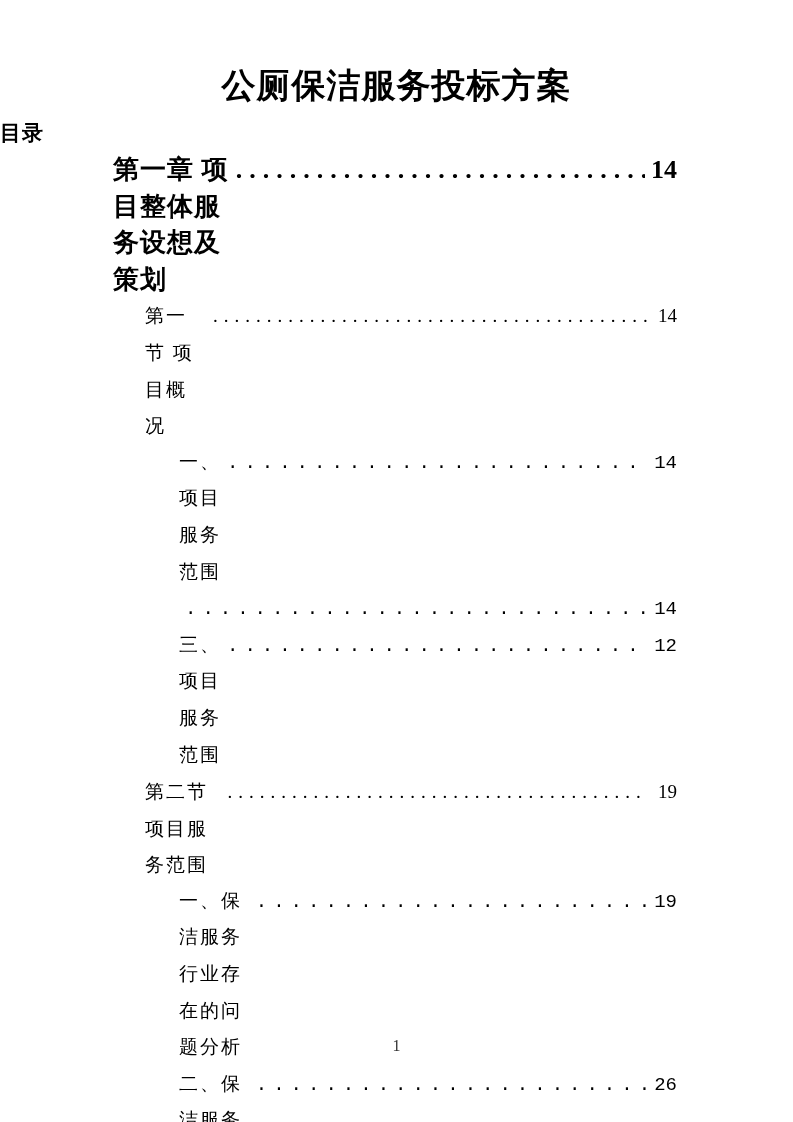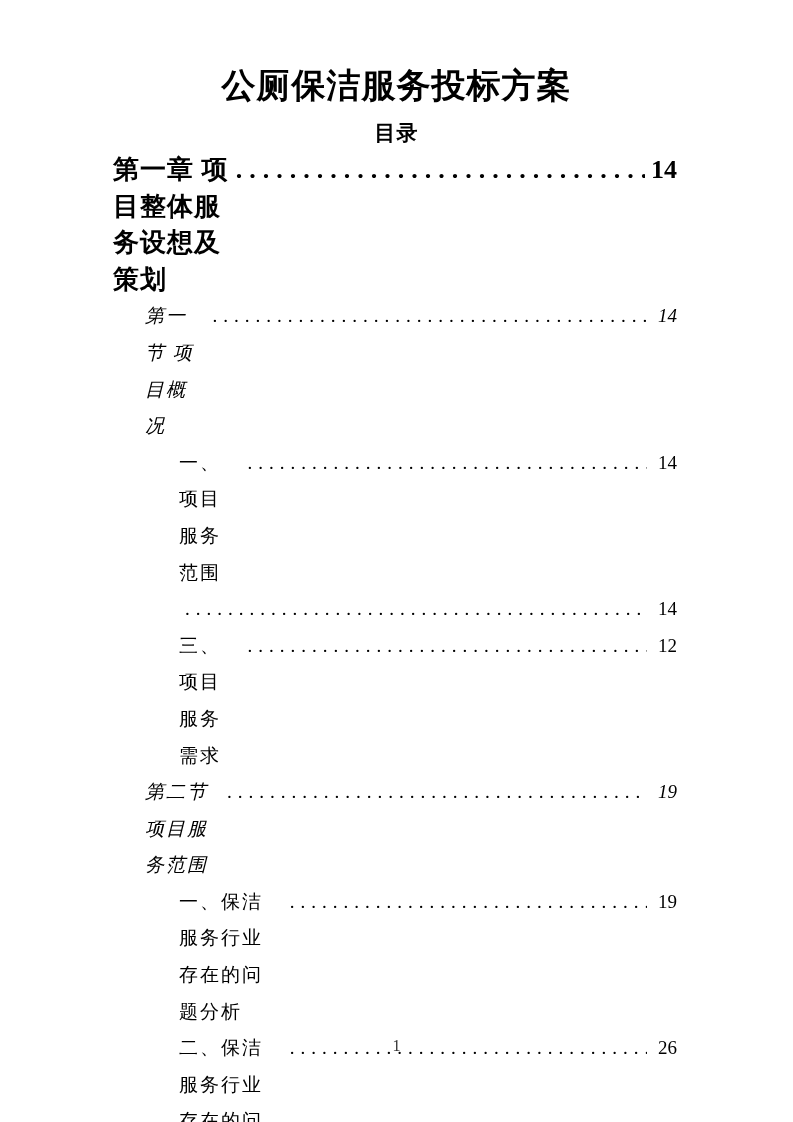--- a/index.html
+++ b/index.html
@@ -10,38 +10,38 @@
     position: relative; overflow: hidden;
   }
   .doc-title {
     margin: 0; padding-top: 64px;
     text-align: center;
     font-size: 34px; line-height: 44px;
     font-weight: bold; letter-spacing: 1px;
   }
   .toc-heading {
     margin-top: 12px;
-    text-align: center;
+    text-align: left;
     font-size: 21px; line-height: 26px;
     font-weight: bold; letter-spacing: 1px;
   }
   .toc {
     margin: 1px 116px 0 113px;
   }
   .toc-row {
     display: flex; align-items: baseline;
     line-height: 36.6px; font-size: 19px;
     letter-spacing: 2px;
   }
   .toc-row.chapter {
     font-weight: bold; font-size: 26px; letter-spacing: 1px;
     margin-top: 6px;
   }
-  .toc-row.section { padding-left: 32px; font-style: italic; }
-  .toc-row.item    { padding-left: 66px; }
+  .toc-row.section { padding-left: 32px; }
+  .toc-row.item    { padding-left: 66px; font-family: Liberation Mono, monospace; }
   .leader {
     flex: 1 1 auto; overflow: hidden; white-space: nowrap;
     letter-spacing: 6px; margin: 0 6px 0 6px;
     min-width: 20px;
   }
   .toc-row.chapter .leader { letter-spacing: 7px; }
   .pagenum {
     letter-spacing: 0; flex: 0 0 auto;
     min-width: 24px; text-align: right;
   }
@@ -73,21 +73,21 @@
       <div class="toc-row item">
     <span class="label">一、项目服务范围</span>
     <span class="leader" aria-hidden="true">....................................................................................................</span>
     <span class="pagenum">14</span>
   </div>
       <div class="toc-row item">
     <span class="leader" aria-hidden="true">....................................................................................................</span>
     <span class="pagenum">14</span>
   </div>
       <div class="toc-row item">
-    <span class="label">三、项目服务需求</span>
+    <span class="label">三、项目服务范围</span>
     <span class="leader" aria-hidden="true">....................................................................................................</span>
     <span class="pagenum">12</span>
   </div>
       <div class="toc-row section">
     <span class="label">第二节 项目服务范围</span>
     <span class="leader" aria-hidden="true">....................................................................................................</span>
     <span class="pagenum">19</span>
   </div>
       <div class="toc-row item">
     <span class="label">一、保洁服务行业存在的问题分析</span>

